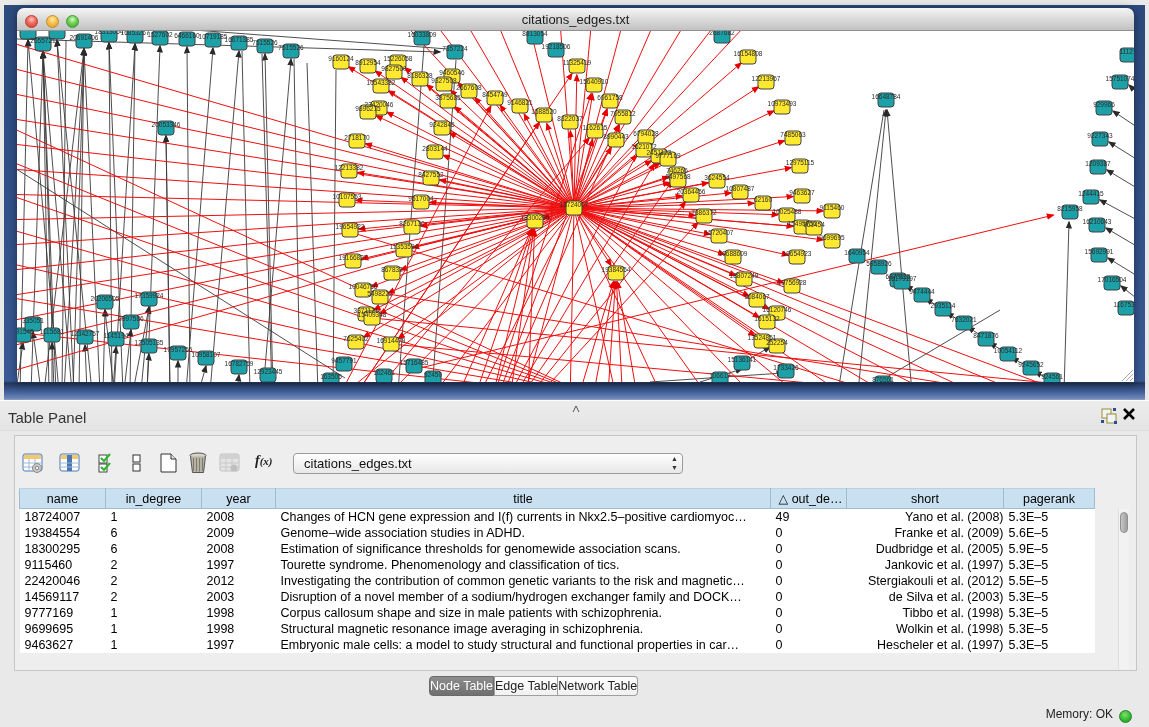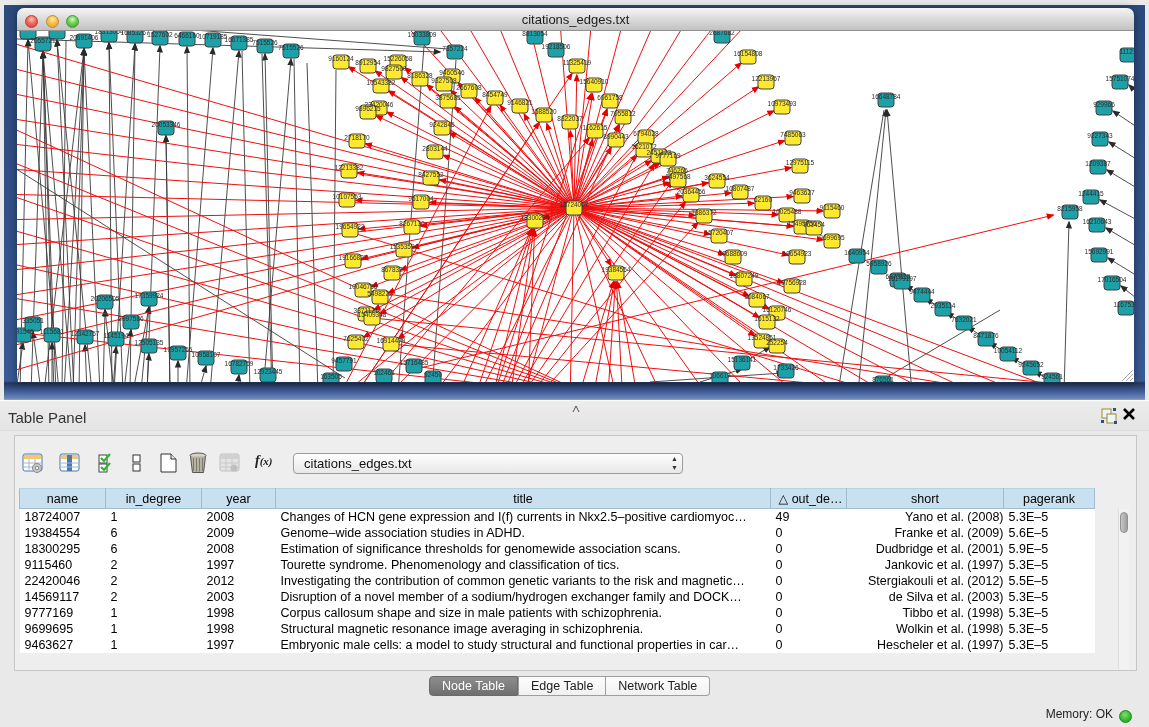--- a/index.html
+++ b/index.html
@@ -18,21 +18,21 @@
 .toolbar{position:absolute;left:4px;top:14px;height:32px;width:1110px}
 .ticon{position:absolute;top:2px}
 .combo{position:absolute;left:274px;top:3px;width:390px;height:21px;border:1px solid #9a9a9a;border-radius:4px;background:linear-gradient(180deg,#fefefe,#e8e8e8);font-size:13px;color:#111;line-height:20px;padding-left:10px}
 .combo .ar{position:absolute;right:4px;top:0px;font-size:7px;color:#333;line-height:9px;text-align:center}
 table.tb{position:absolute;left:4px;top:52px;border-collapse:collapse;font-size:12.5px;color:#000;table-layout:fixed;width:1075px}
 table.tb th{background:#c9e0f0;border:1px solid #9fbdd1;border-top:1px solid #b7d2e4;font-weight:normal;font-size:12.5px;height:20px;padding:0}
 table.tb td{height:16px;line-height:16px;padding:0 0 0 5px;white-space:nowrap;overflow:hidden;background:#fff;border:none}
 td.c2,td.c3{}
 td.c6{text-align:right}
 .tabs{position:absolute;left:429px;top:275px;height:20px;display:flex;font-size:12.5px}
-.tab{border:1px solid #9e9e9e;background:linear-gradient(180deg,#fdfdfd,#f1f1f1);color:#222;line-height:18px;padding:0 12px}
+.tab{border:1px solid #9e9e9e;background:linear-gradient(180deg,#fdfdfd,#f1f1f1);color:#222;line-height:18px;padding:0 0}
 .tab.sel{background:linear-gradient(180deg,#8d8d8d,#6f6f6f);color:#fff;border-color:#6a6a6a;border-radius:4px 0 0 4px}
 .tab.last{border-radius:0 4px 4px 0;border-left:none}
 .mem{position:absolute;right:36px;bottom:6px;font-size:12px;color:#222}
 .dot{position:absolute;right:17px;bottom:4px;width:13px;height:13px;border-radius:50%;background:radial-gradient(circle at 45% 35%,#7fe06a,#2eb82e 60%,#1d9a1d);border:1px solid #2a7f2a}
 .vsb{position:absolute;right:7px;top:73px;width:11px;height:160px;background:#f2f2f2;border-left:1px solid #ddd}
 .vsb .th{position:absolute;left:1px;top:3px;width:8px;height:21px;border-radius:5px;background:linear-gradient(90deg,#c6c6c6,#9f9f9f);border:1px solid #909090}
 </style></head><body>
 <div class="desktop"></div>
 <div class="win">
   <div class="tbar">
@@ -661,21 +661,21 @@
             <td class="c5">0</td>
             <td class="c6">Franke et al. (2009)</td>
             <td class="c7">5.6E–5</td>
           </tr>
 <tr>
             <td class="c1">18300295</td>
             <td class="c2">6</td>
             <td class="c3">2008</td>
             <td class="c4">Estimation of significance thresholds for genomewide association scans.</td>
             <td class="c5">0</td>
-            <td class="c6">Dudbridge et al. (2001)</td>
+            <td class="c6">Dudbridge et al. (2005)</td>
             <td class="c7">5.9E–5</td>
           </tr>
 <tr>
             <td class="c1">9115460</td>
             <td class="c2">2</td>
             <td class="c3">1997</td>
             <td class="c4">Tourette syndrome. Phenomenology and classification of tics.</td>
             <td class="c5">0</td>
             <td class="c6">Jankovic et al. (1997)</td>
             <td class="c7">5.3E–5</td>

